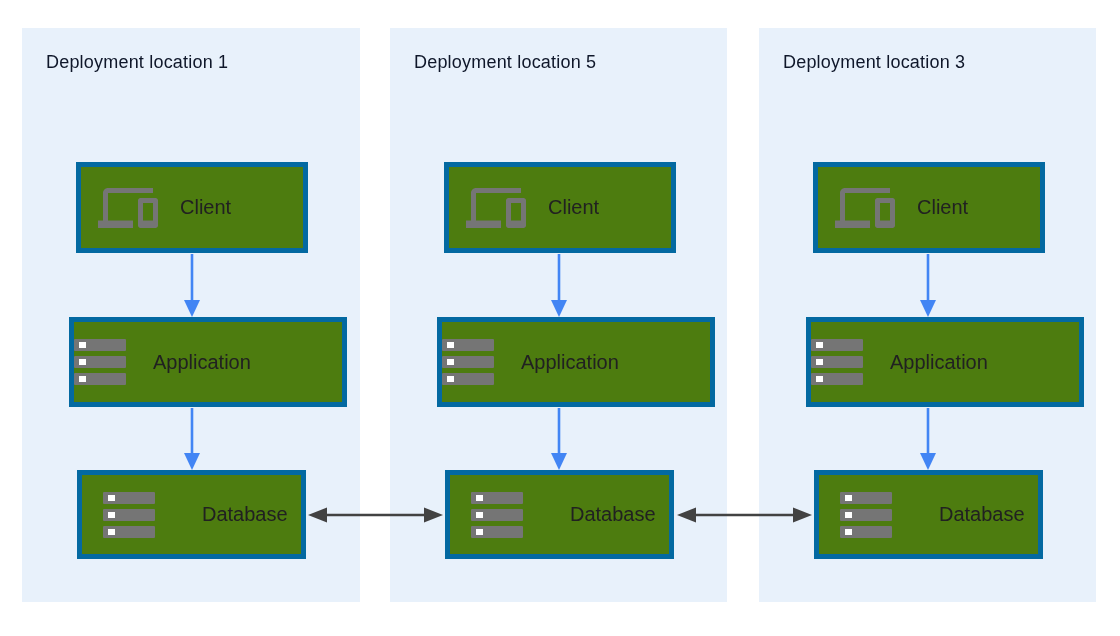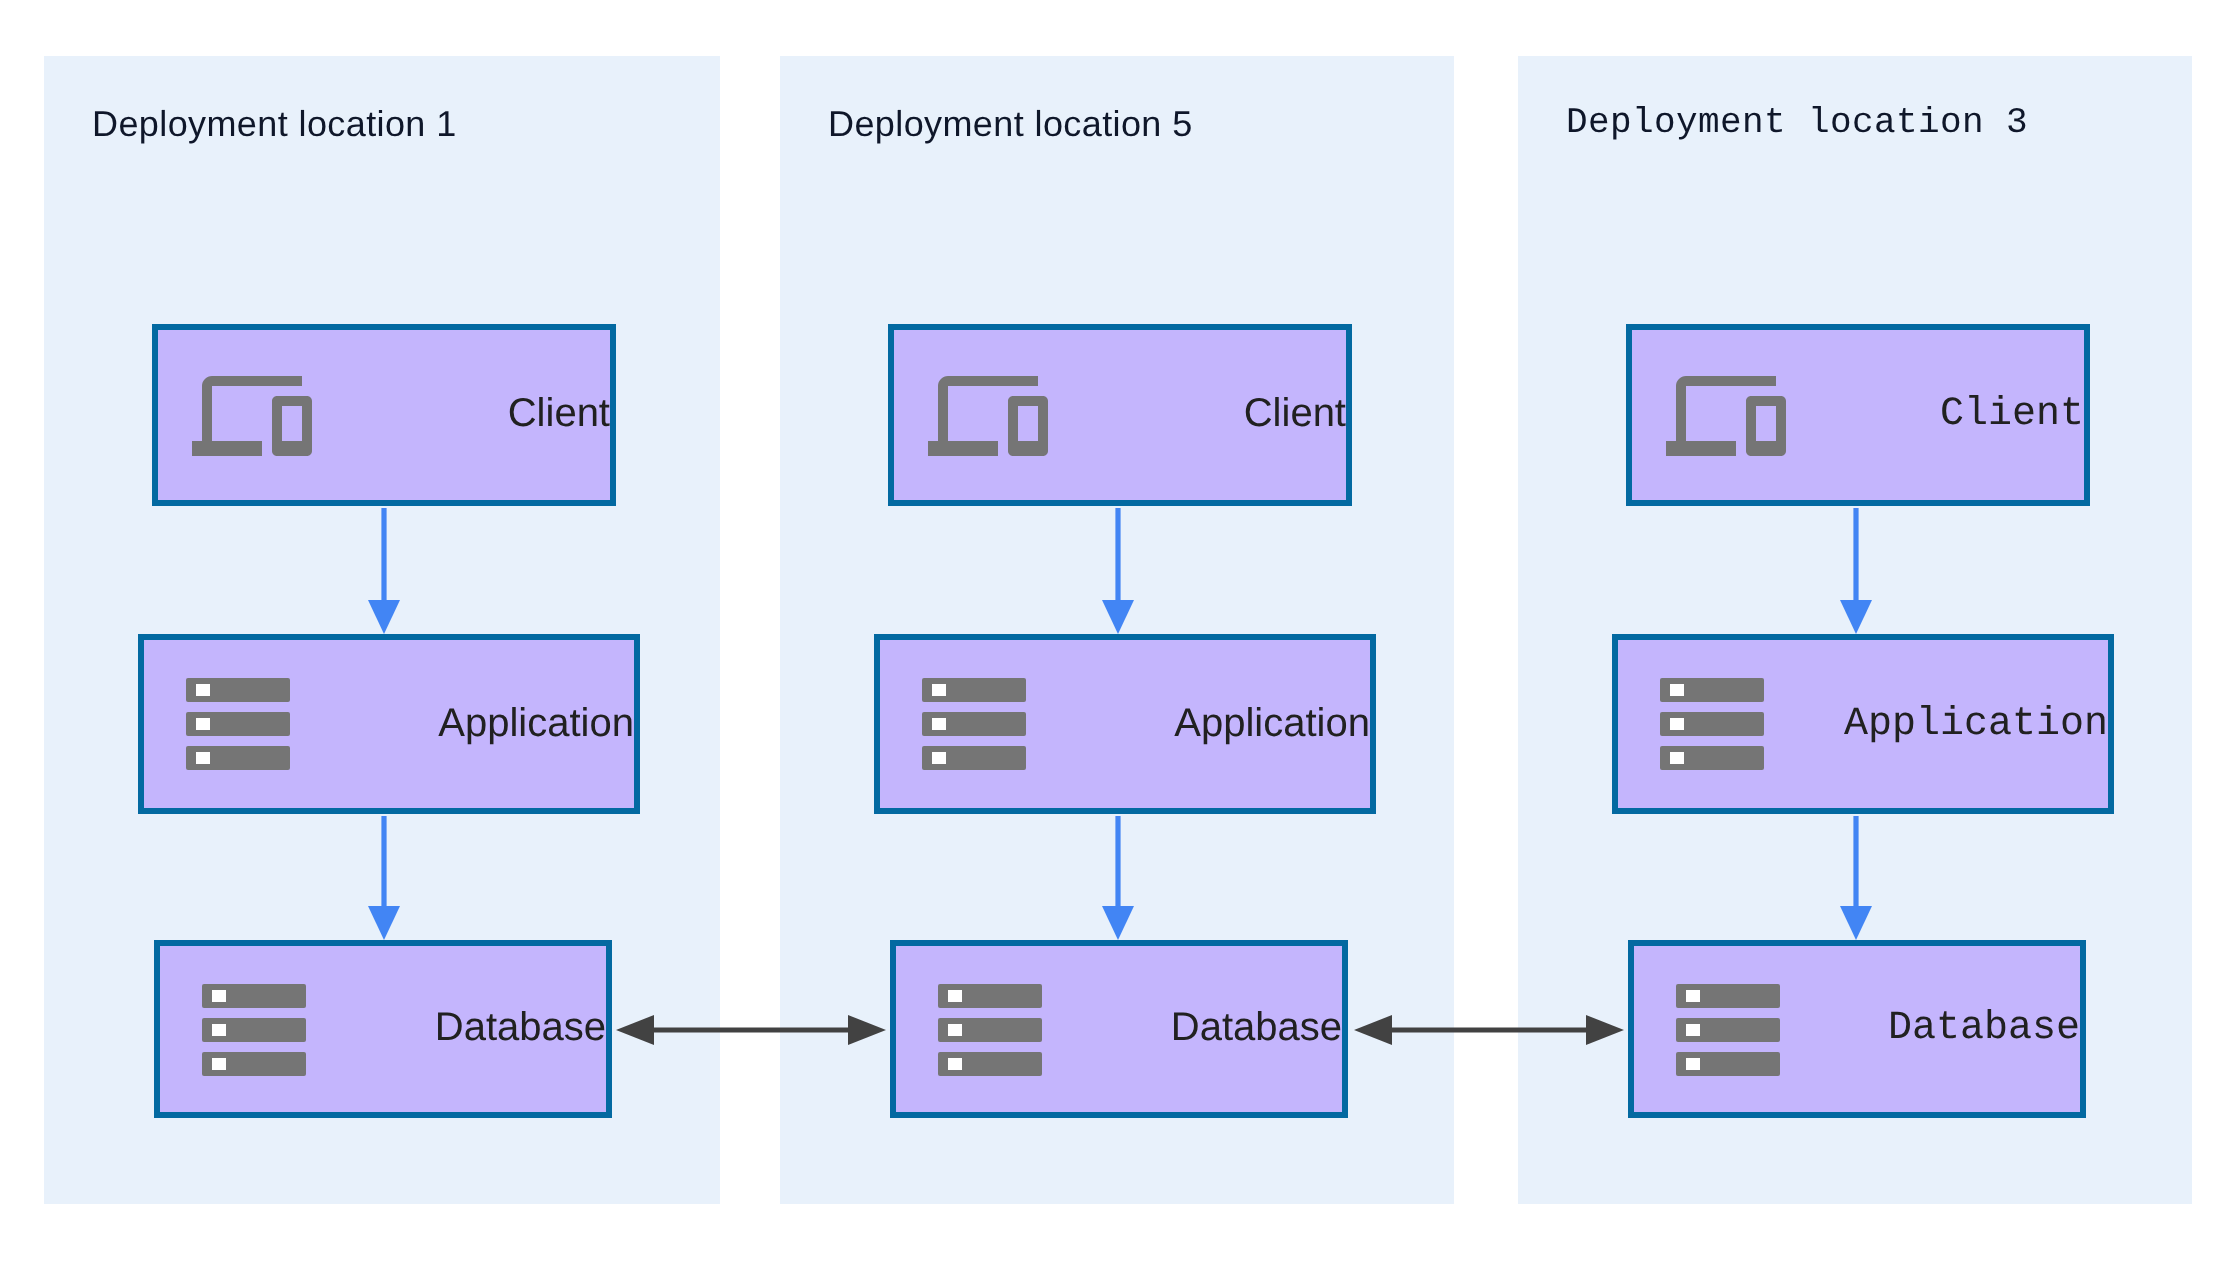--- a/index.html
+++ b/index.html
@@ -16,42 +16,41 @@
     overflow: hidden;
   }
   .panel {
     position: absolute;
     top: 28px;
     height: 574px;
     background: #E8F1FB;
   }
   .panel-1 { left: 22px;  width: 338px; }
   .panel-2 { left: 390px; width: 337px; }
-  .panel-3 { left: 759px; width: 337px; font-family: Liberation Mono, monospace; }
+  .panel-3 { left: 759px; width: 337px; }
   .panel-title {
     position: absolute;
     left: 24px;
     top: 22px;
     font-size: 18px;
     line-height: 24px;
     color: #0f172a;
     letter-spacing: 0.2px;
     white-space: nowrap;
   }
   .node {
     position: absolute;
     box-sizing: border-box;
-    background: #c4b5fd;
-    border: 3px solid #0369a1;
+    background: #4d7c0f;
+    border: 5px solid #0369a1;
     display: flex;
     align-items: center;
-    justify-content: space-between;
   }
   .node-client      { left: 54px; top: 134px; width: 232px; height: 91px; padding-left: 17px; }
-  .node-application { left: 47px; top: 289px; width: 251px; height: 90px; padding-left: 21px; }
+  .node-application { left: 47px; top: 289px; width: 278px; height: 90px; }
   .node-database    { left: 55px; top: 442px; width: 229px; height: 89px; padding-left: 21px; gap: 20px; }
   .node .icon {
     display: flex;
     align-items: center;
     flex: 0 0 auto;
   }
   .node-client .icon      { margin-right: 22px; }
   .node-application .icon { margin-right: 27px; }
   .node-database .icon    { margin-right: 27px; }
   .node .label {

